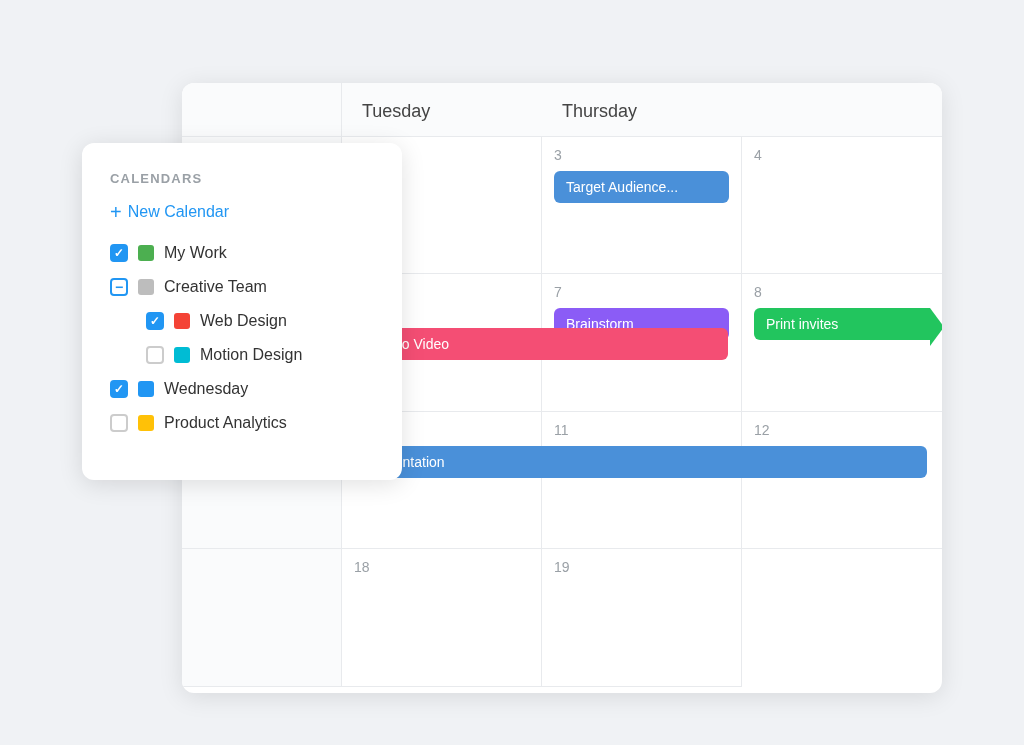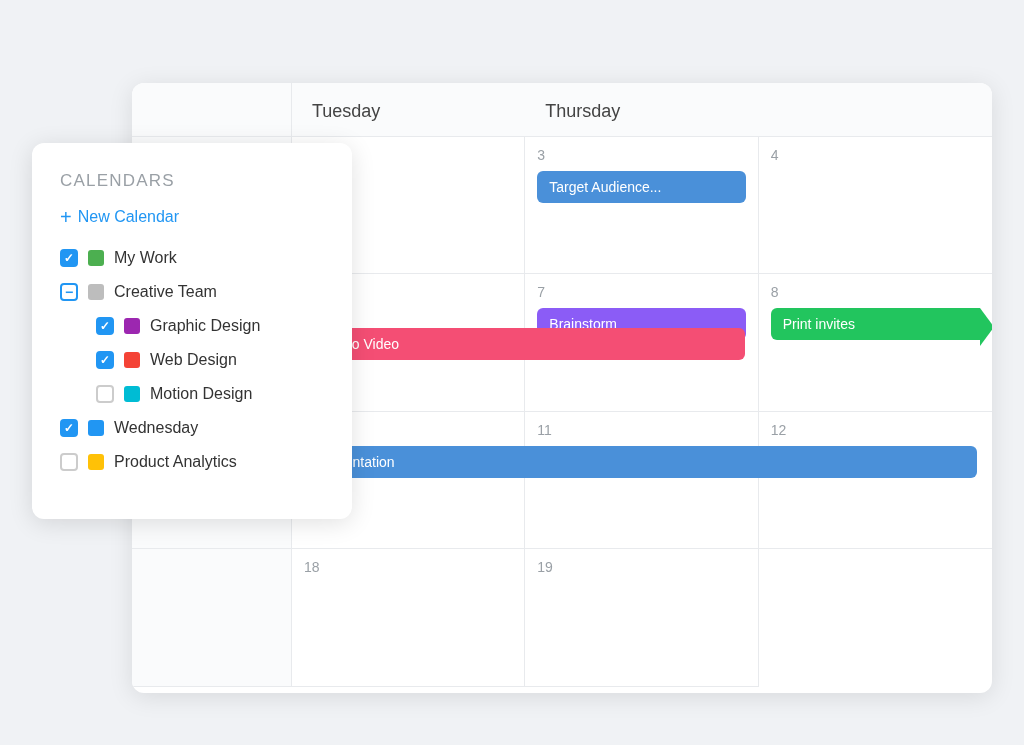--- a/index.html
+++ b/index.html
@@ -8,21 +8,21 @@
       font-family: -apple-system, BlinkMacSystemFont, 'Segoe UI', sans-serif;
       display: flex;
       align-items: center;
       justify-content: center;
       min-height: 745px;
       width: 1024px;
     }
 
     .container {
       position: relative;
-      width: 960px;
+      width: 860px;
       height: 640px;
     }
 
     
     .calendar {
       position: absolute;
       top: 30px;
       left: 100px;
       right: 0;
       bottom: 0;
@@ -122,22 +122,22 @@
       left: 0;
       width: 320px;
       background: #fff;
       border-radius: 12px;
       box-shadow: 0 4px 24px rgba(0,0,0,0.12);
       padding: 28px 28px 32px;
       z-index: 10;
     }
 
     .sidebar-label {
-      font-size: 17px;
-      font-weight: 400;
+      font-size: 13px;
+      font-weight: 700;
       letter-spacing: 1.2px;
       color: #9aa0a6;
       text-transform: uppercase;
       margin-bottom: 16px;
     }
 
     .new-calendar-btn {
       display: flex;
       align-items: center;
       gap: 6px;
@@ -300,25 +300,20 @@
       <div class="color-dot" style="background:#4caf50;"></div>
       <span class="cal-name">My Work</span>
     </div>
 
     <div class="cal-item">
       <div class="checkbox partial"></div>
       <div class="color-dot" style="background:#bdbdbd;"></div>
       <span class="cal-name">Creative Team</span>
     </div>
 
-    <div class="cal-item sub">
-      <div class="checkbox checked"></div>
-      <div class="color-dot" style="background:#9c27b0;"></div>
-      <span class="cal-name">Graphic Design</span>
-    </div>
 
     <div class="cal-item sub">
       <div class="checkbox checked"></div>
       <div class="color-dot" style="background:#f44336;"></div>
       <span class="cal-name">Web Design</span>
     </div>
 
     <div class="cal-item sub">
       <div class="checkbox unchecked"></div>
       <div class="color-dot" style="background:#00bcd4;"></div>

